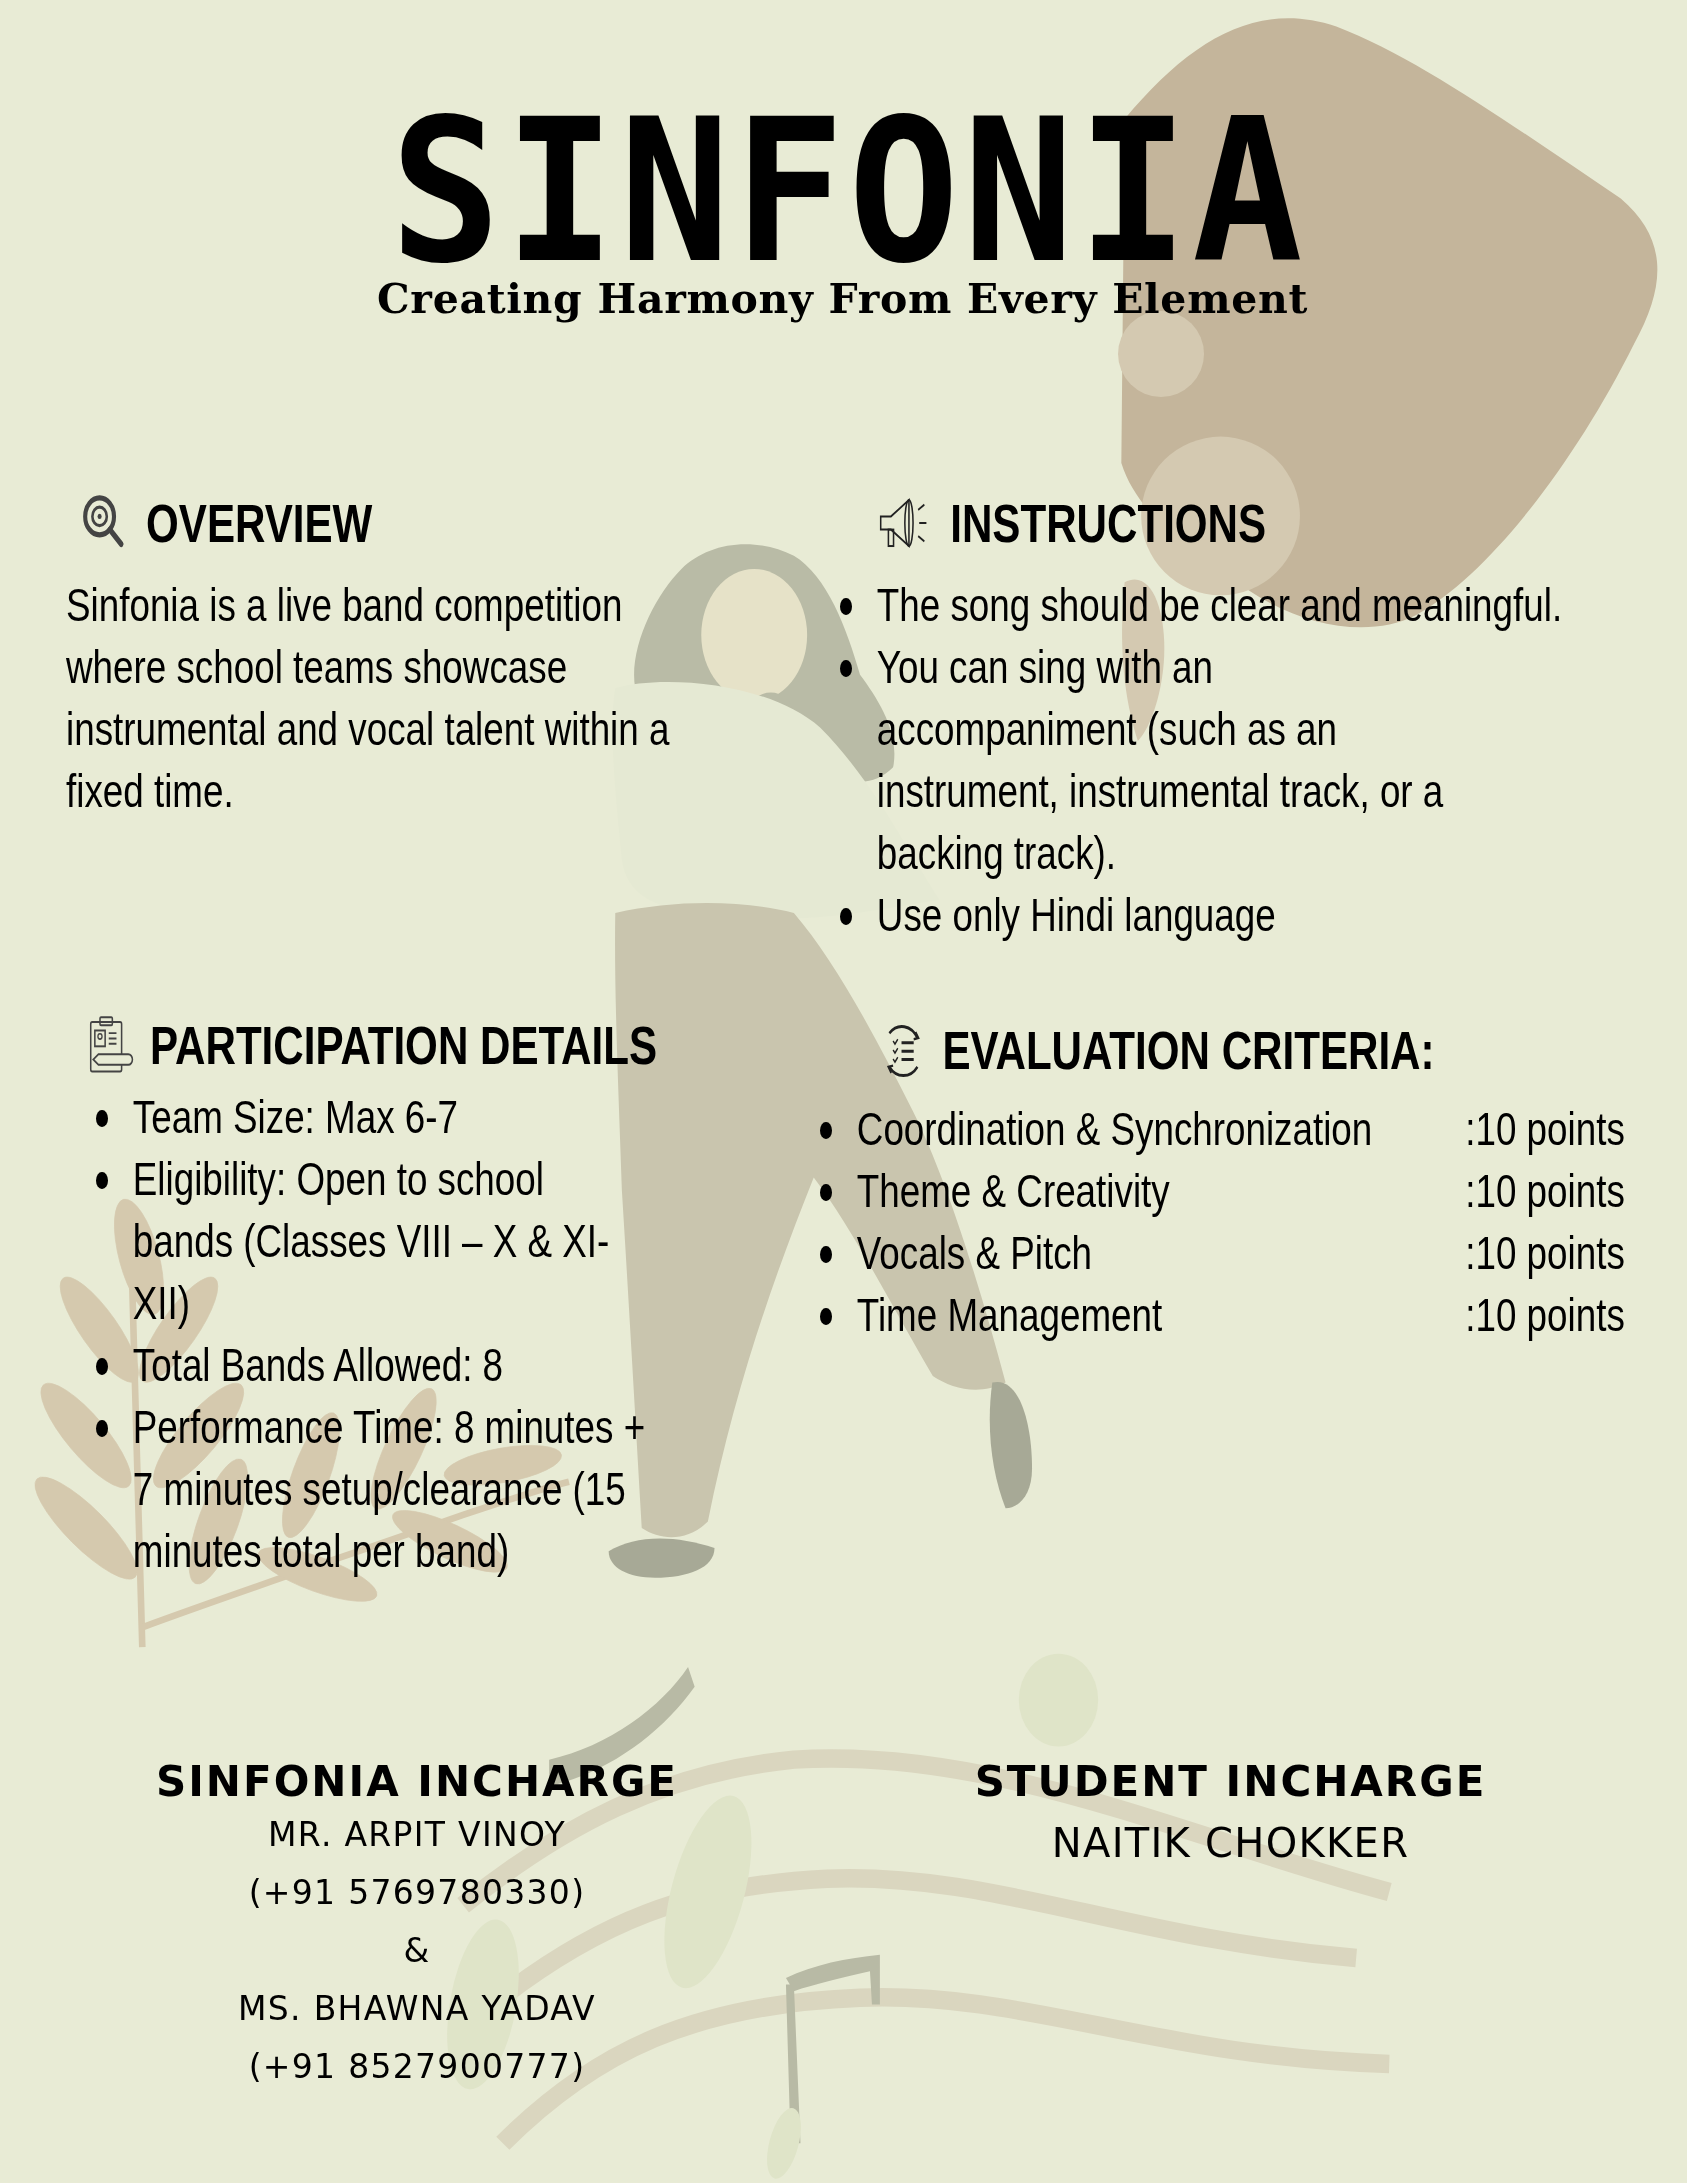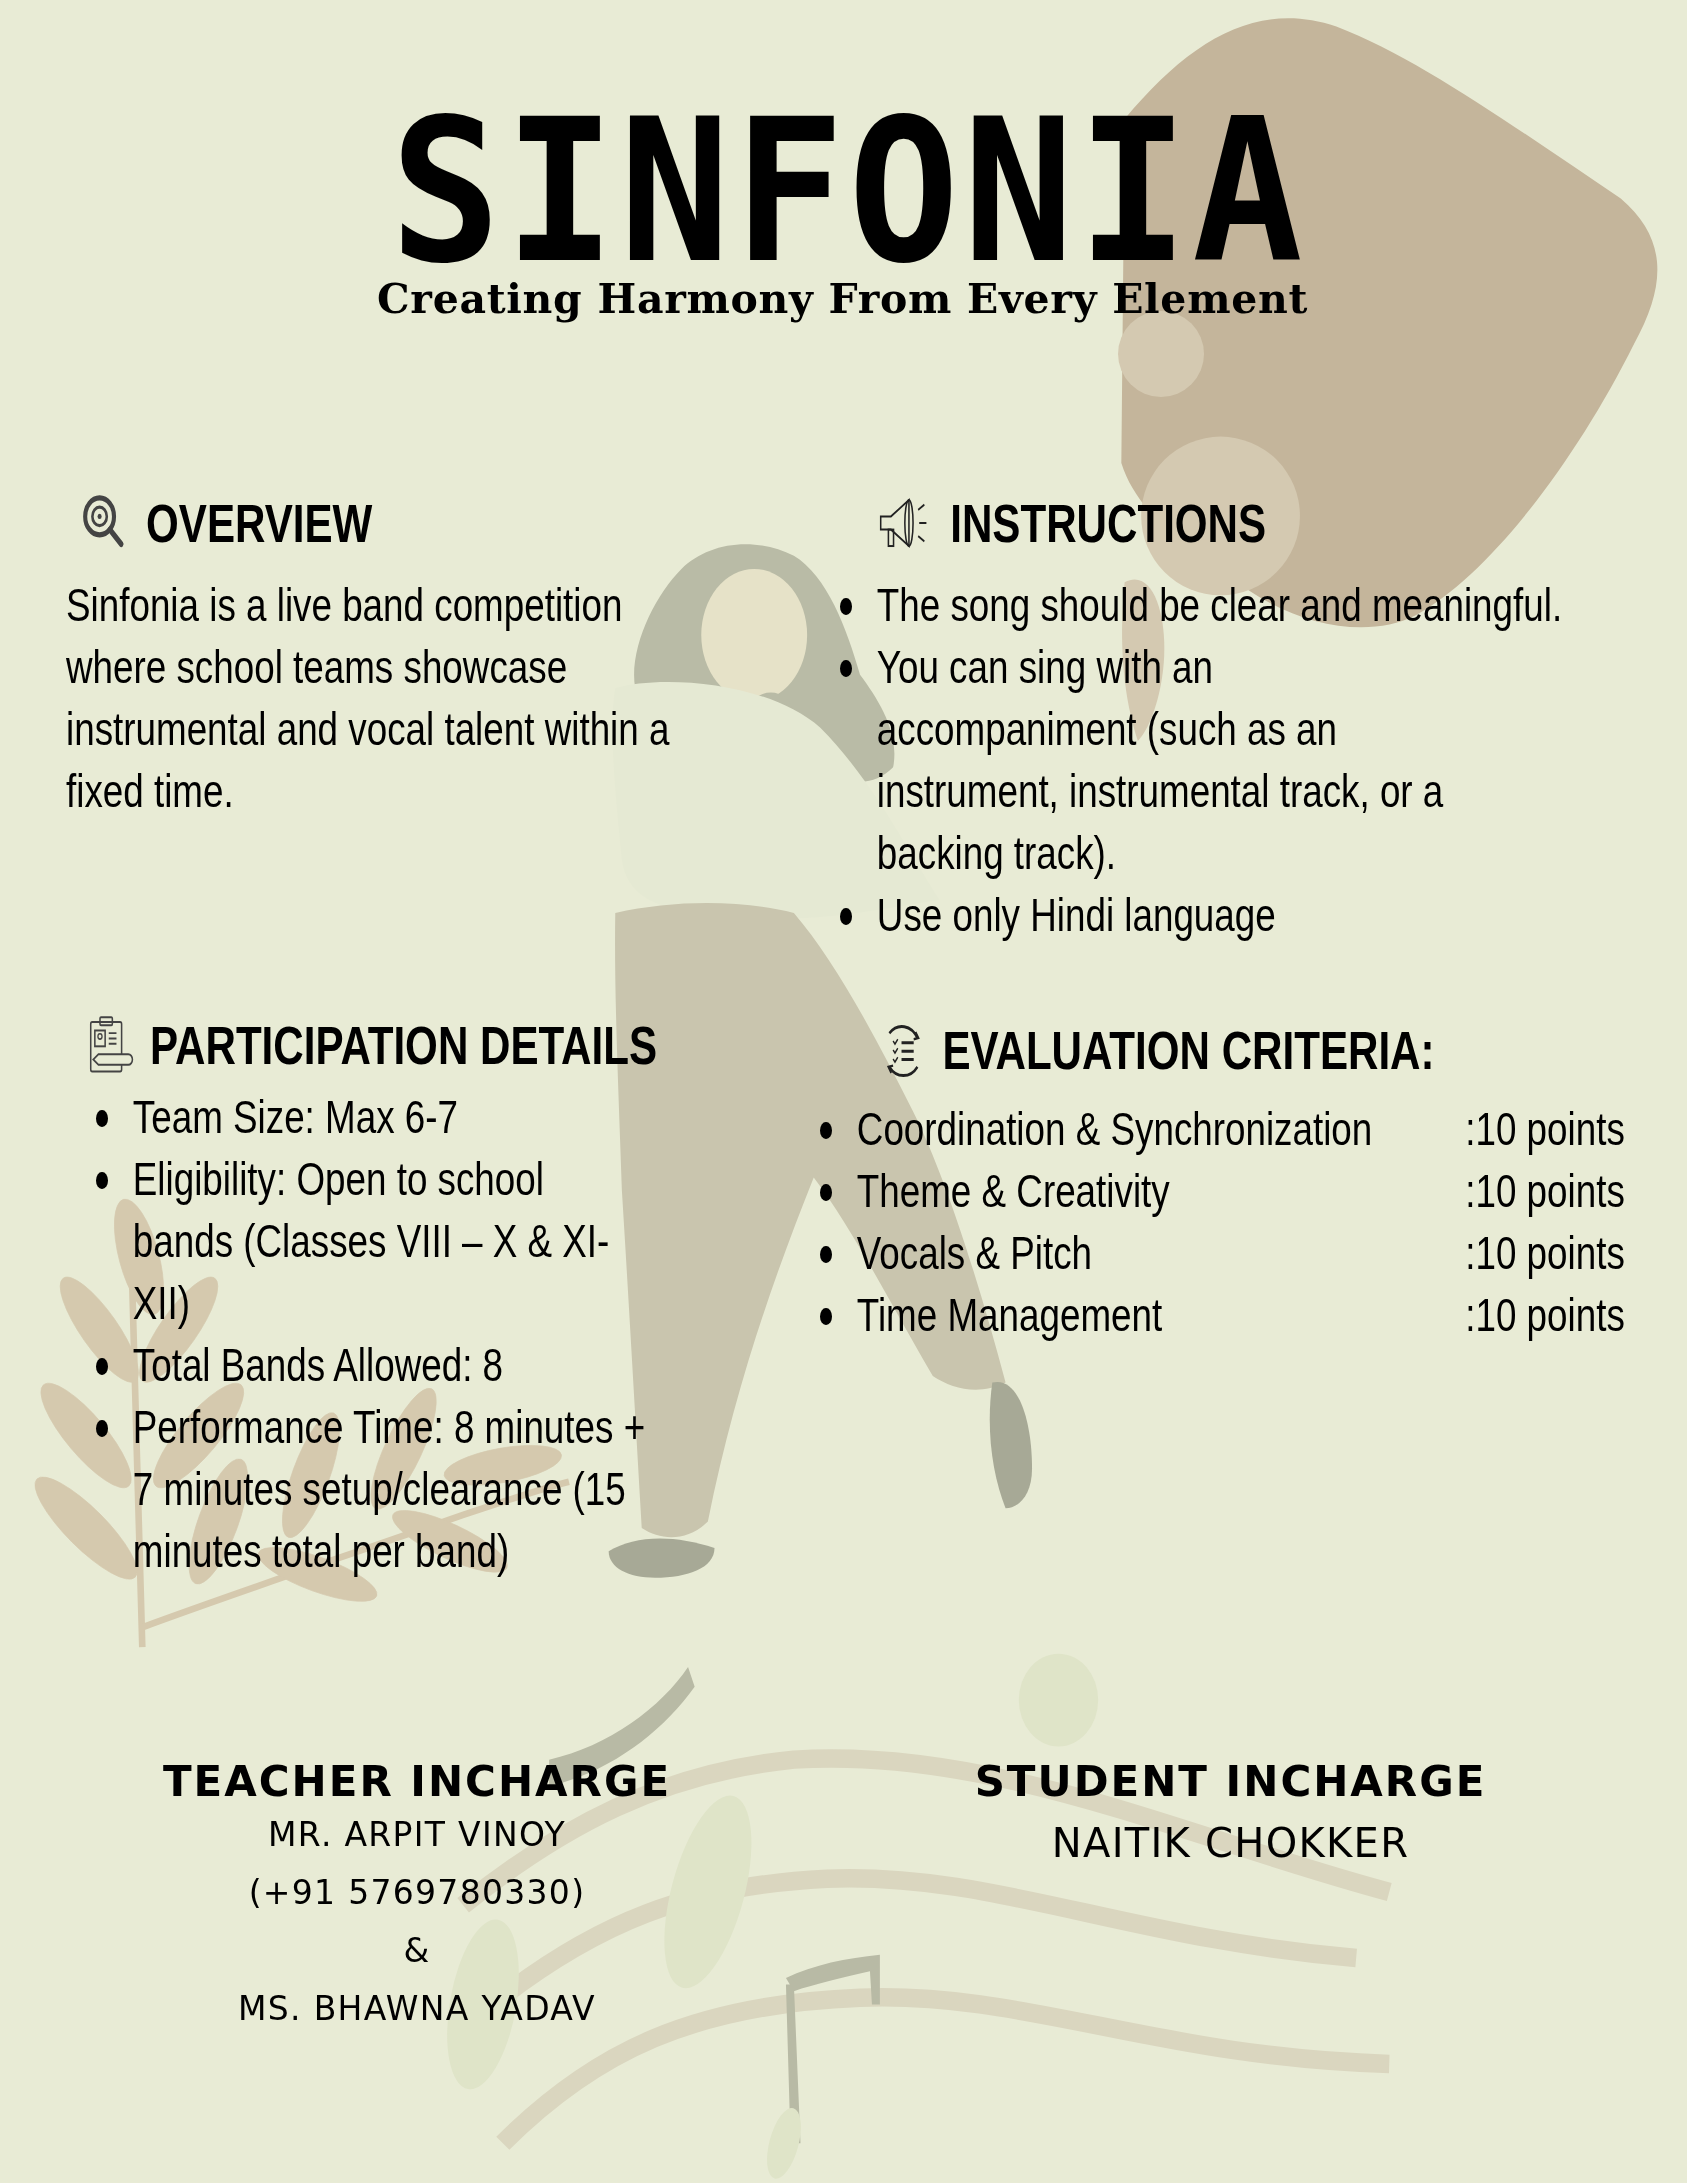--- a/index.html
+++ b/index.html
@@ -215,24 +215,25 @@
         <span>:10 points</span>
       </li>
     <li class="crit-row">
         <span>Time Management</span>
         <span>:10 points</span>
       </li>
   </ul>
 </div>
 
 <div class="contact" style="left:106px; top:1757px; width:622px;">
-  <div class="h">TEACHER INCHARGE</div>
+  <div class="h">SINFONIA INCHARGE</div>
   <div class="l">MR. ARPIT VINOY</div>
   <div class="l">(+91 5769780330)</div>
   <div class="l">&amp;</div>
   <div class="l">MS. BHAWNA YADAV</div>
+  <div class="l">(+91 8527900777)</div>
 </div>
 
 <div class="contact" style="left:926px; top:1757px; width:609px;">
   <div class="h">STUDENT INCHARGE</div>
   <div class="l" style="font-size:40px; margin-top:8px;">NAITIK CHOKKER</div>
 </div>
 
 
 </body></html>

